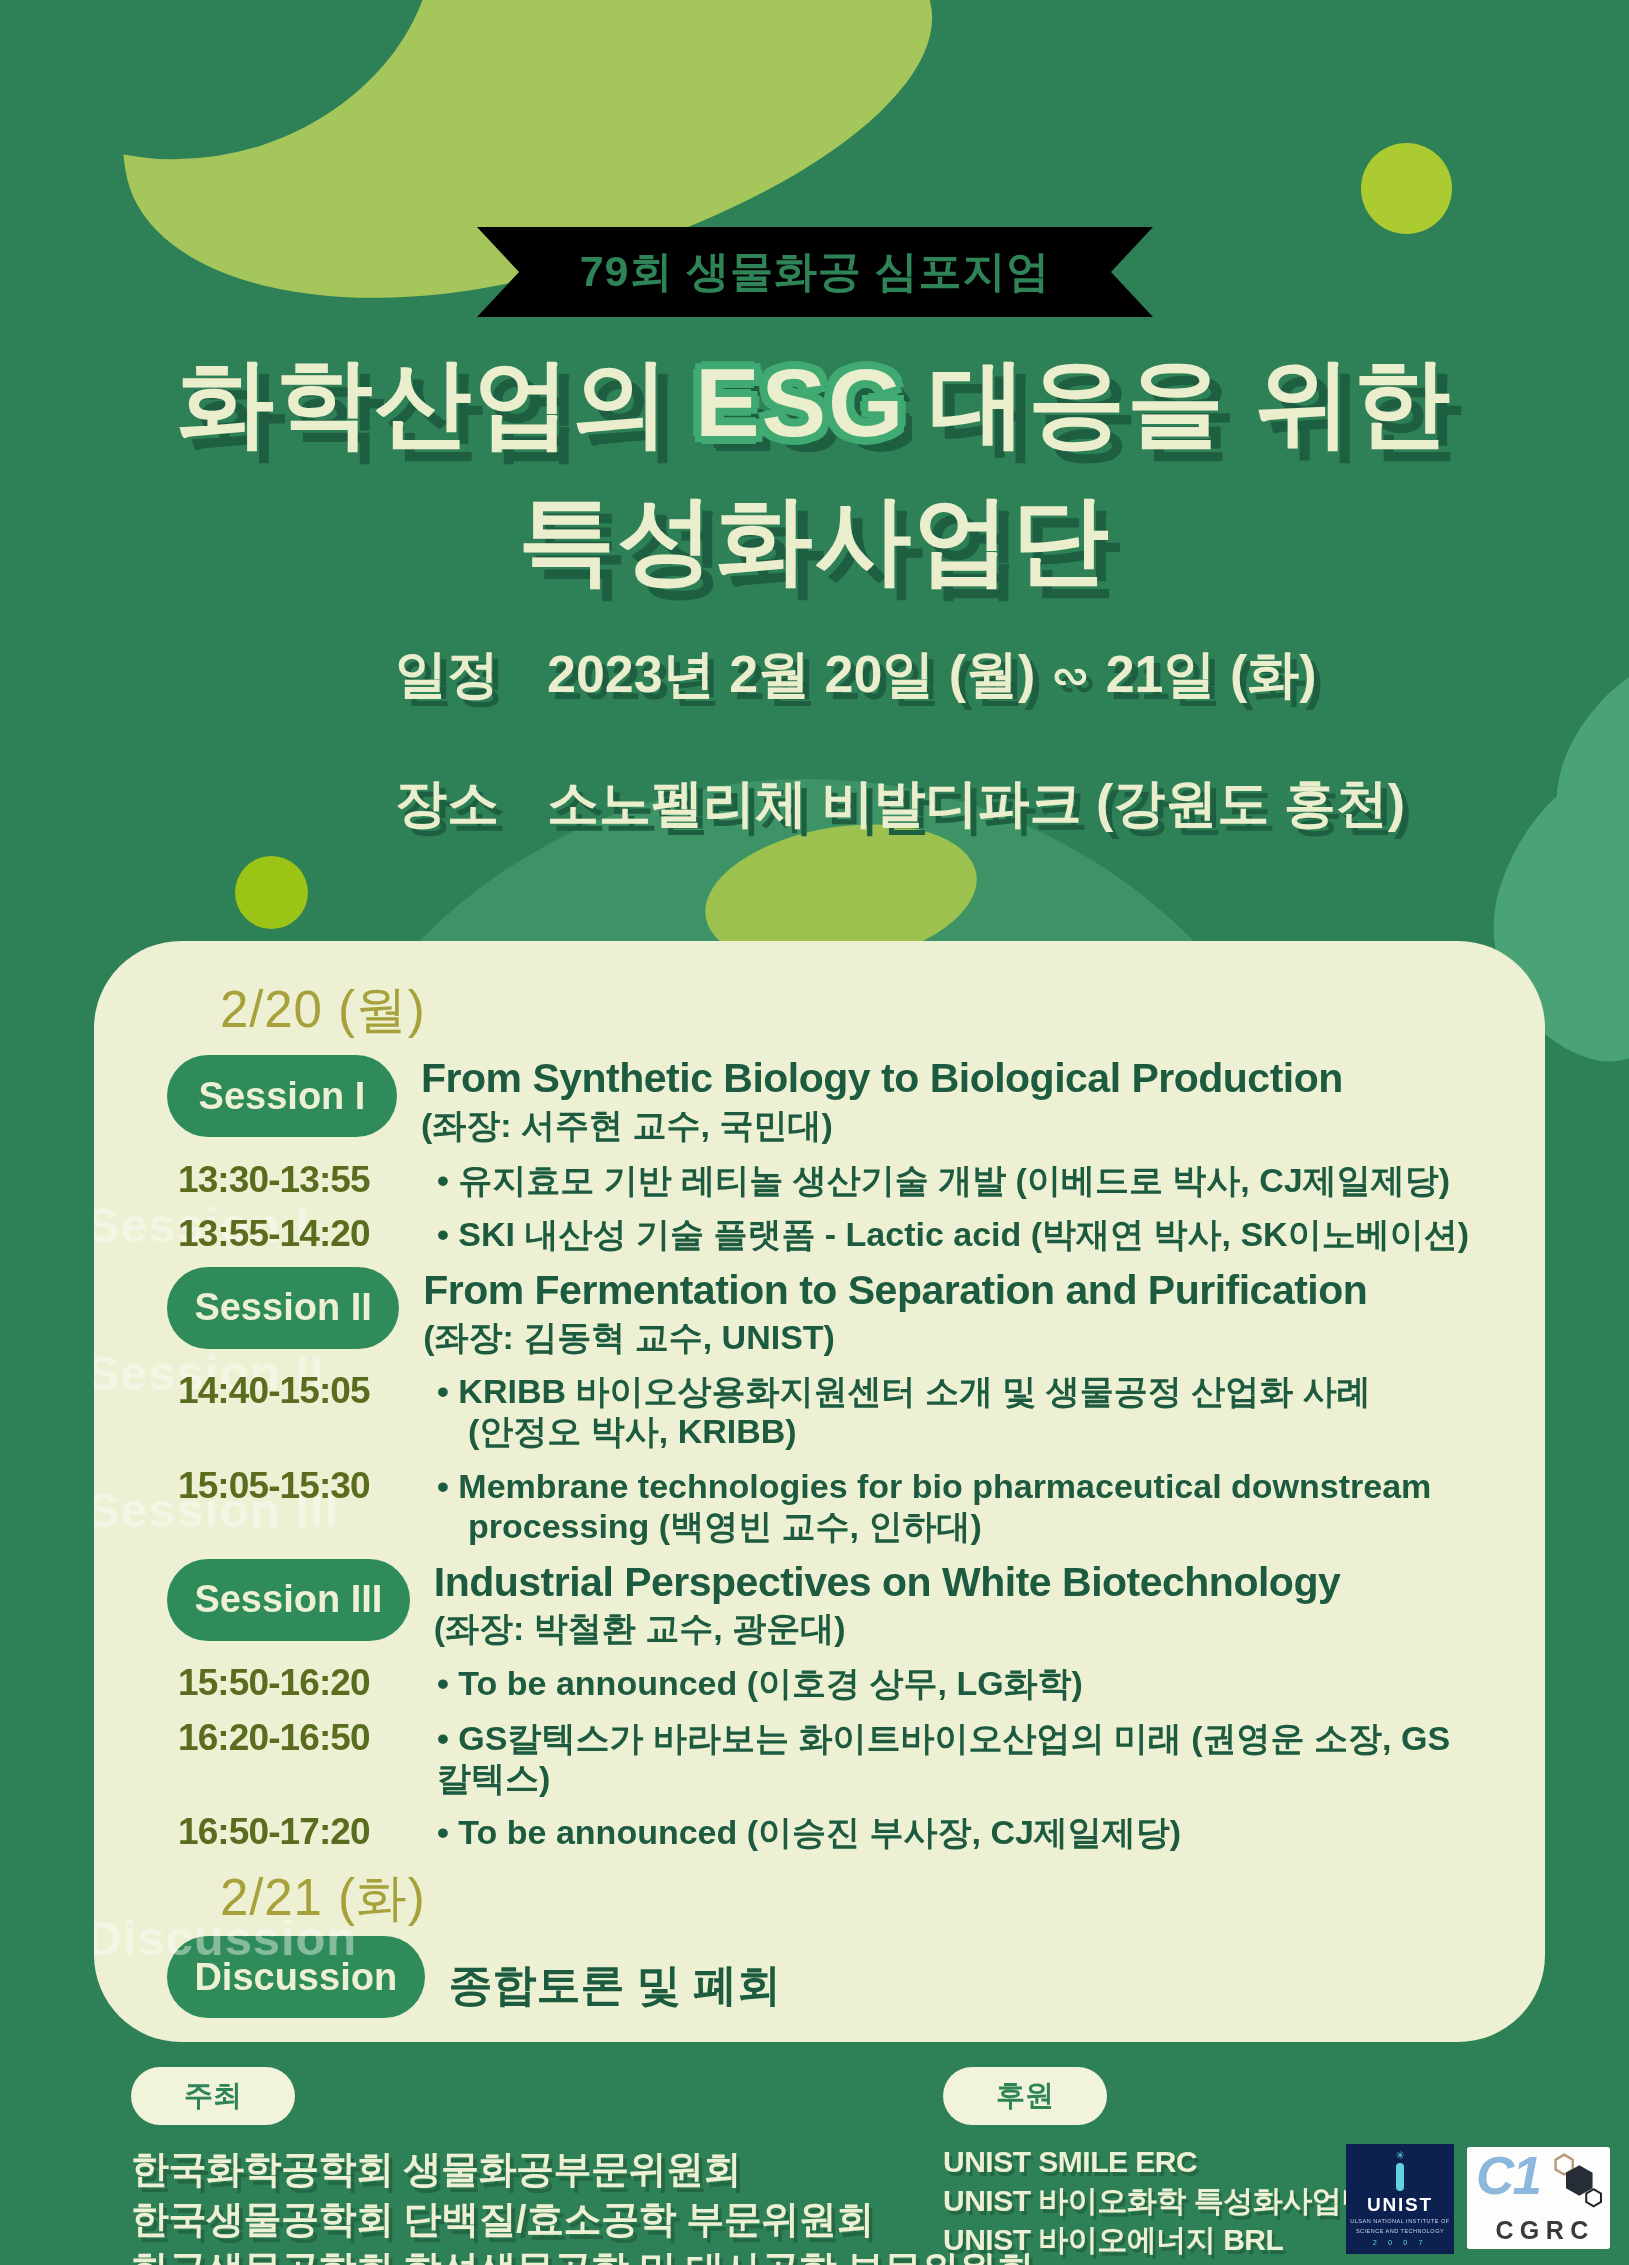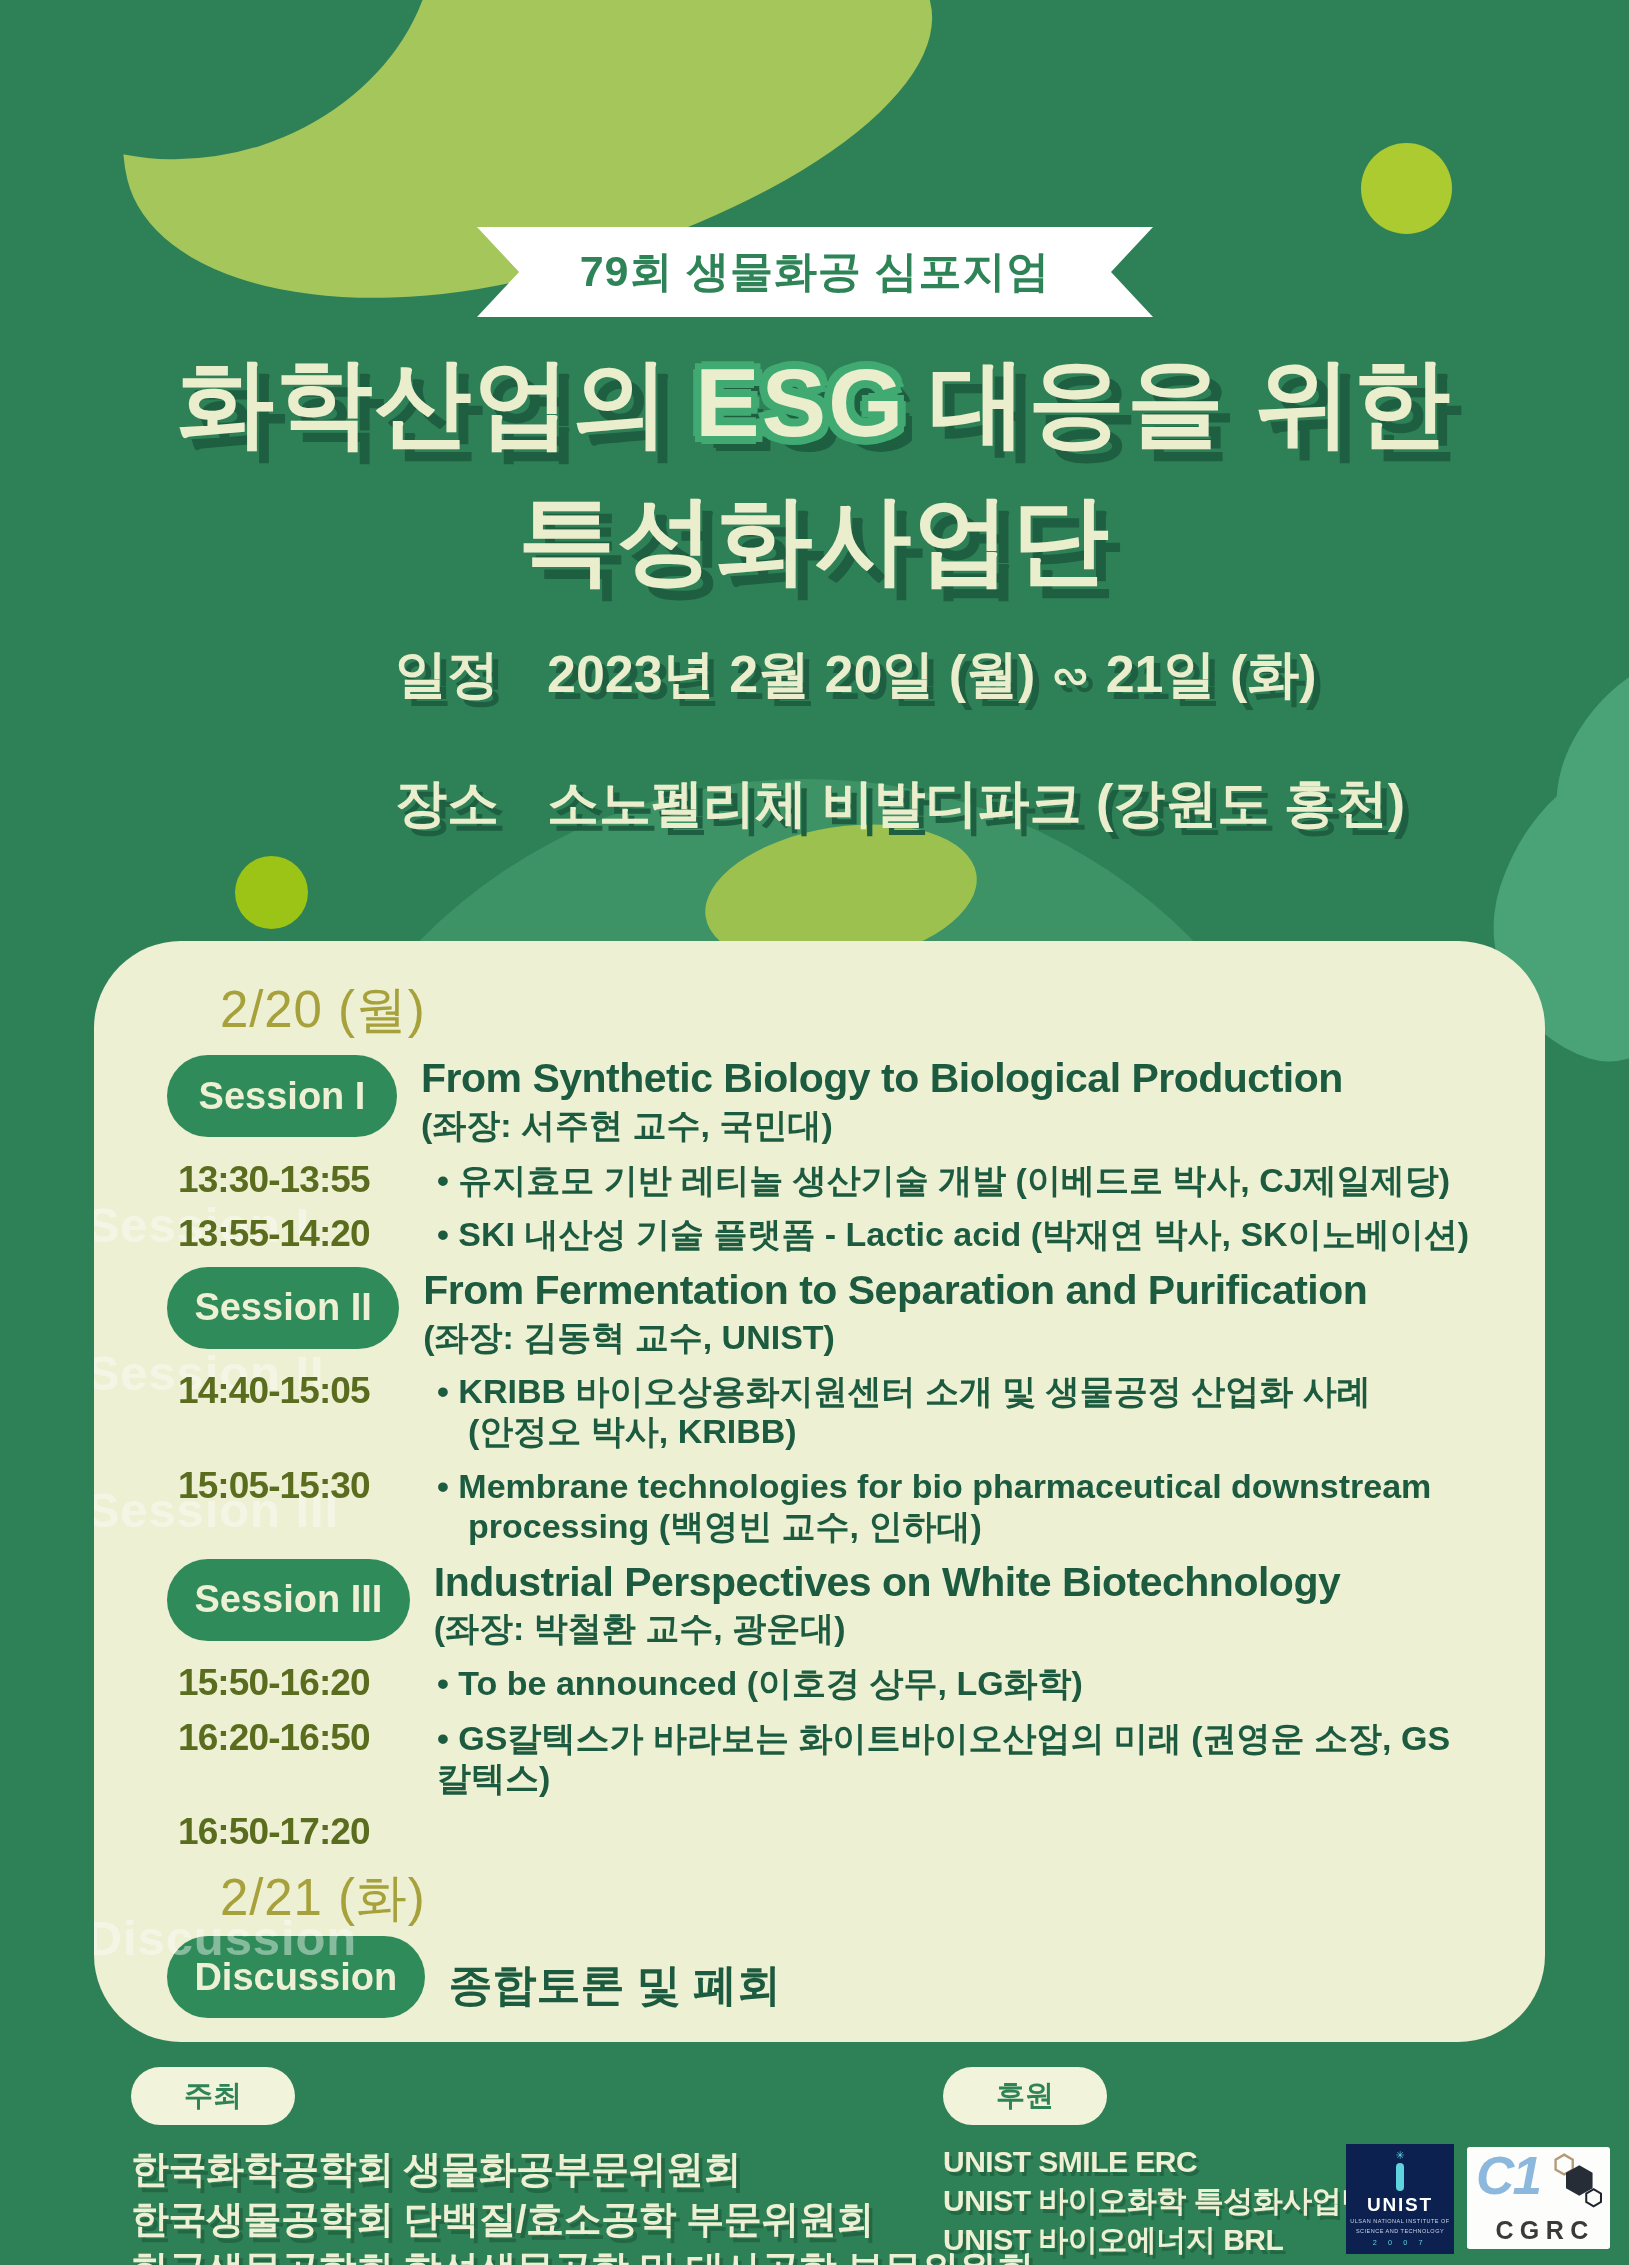--- a/index.html
+++ b/index.html
@@ -19,21 +19,21 @@
   .globe{left:263px; top:779px; width:1087px; height:1087px; border-radius:50%; background:#3e9366;}
   .globe-patch{left:704px; top:827px; width:274px; height:137px; background:#9dc14f;
     border-radius:50%; transform:rotate(-9deg);}
   .blob-r1{left:1499px; top:758px; width:238px; height:302px; background:#4aa377;
     border-radius:50% 50% 42% 58% / 55% 45% 55% 45%; transform:rotate(18deg);}
   .blob-r2{left:1576px; top:640px; width:155px; height:238px; background:#4aa377;
     border-radius:50%; transform:rotate(40deg);}
   
   .ribbon{
     position:absolute; left:477px; top:227px; width:676px; height:90px;
-    background:#ffffff; display:flex; align-items:center; justify-content:center;
+    background:#000000; display:flex; align-items:center; justify-content:center;
     clip-path:polygon(0 0,100% 0,calc(100% - 42px) 50%,100% 100%,0 100%,42px 50%);
     filter:drop-shadow(9.1px 9.1px 0 #1e6140);
   }
   .ribbon span{font-size:43px; font-weight:800; color:#2f8457; letter-spacing:0.9px;}
   
   .title{position:absolute; left:0; right:0; top:334px; text-align:center;
     font-weight:800; font-size:97px; line-height:137px; letter-spacing:1.8px;
     color:#ebeecd; text-shadow:12px 12px 0 #1e5f41;}
   .title .esg{
     margin:0 24px; display:inline-block;
@@ -209,20 +209,23 @@
           </div>
       </div>
       <div class="item">
         <div class="time">16:20-16:50</div>
         <div class="itext">
             <div class="l1">GS칼텍스가 바라보는 화이트바이오산업의 미래 (권영운 소장, GS칼텍스)</div>
           </div>
       </div>
       <div class="item">
         <div class="time">16:50-17:20</div>
+        <div class="itext">
+            <div class="l1">To be announced (이승진 부사장, CJ제일제당)</div>
+          </div>
       </div>
     </div>
 
     <div class="day day2">2/21 (화)</div>
 
     <div class="srow disc-row">
       <div class="pill">Discussion</div>
       <div class="disc-title">종합토론 및 폐회</div>
     </div>
     <div class="item disc-time">

